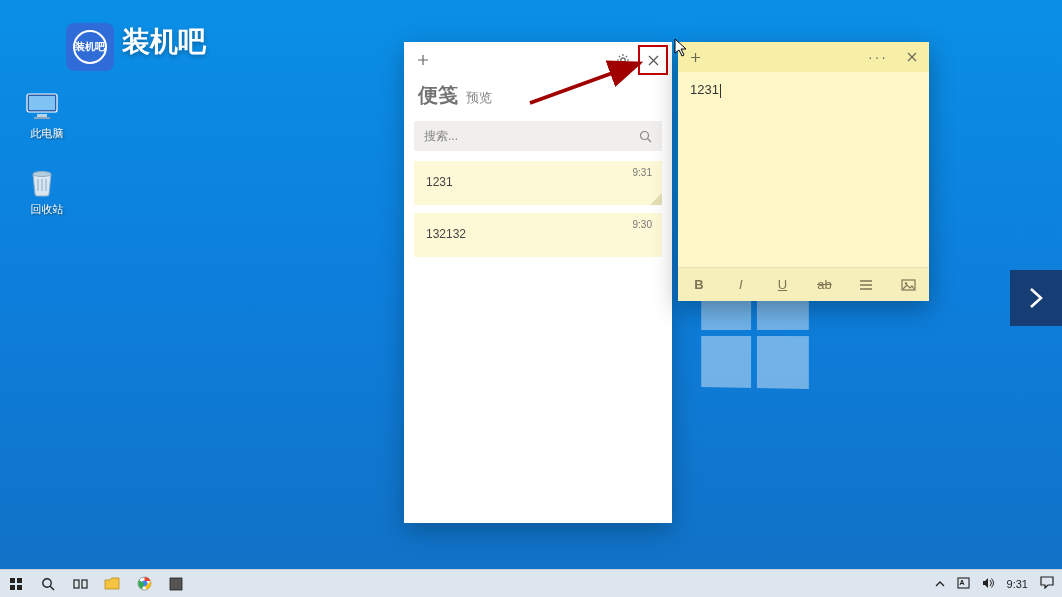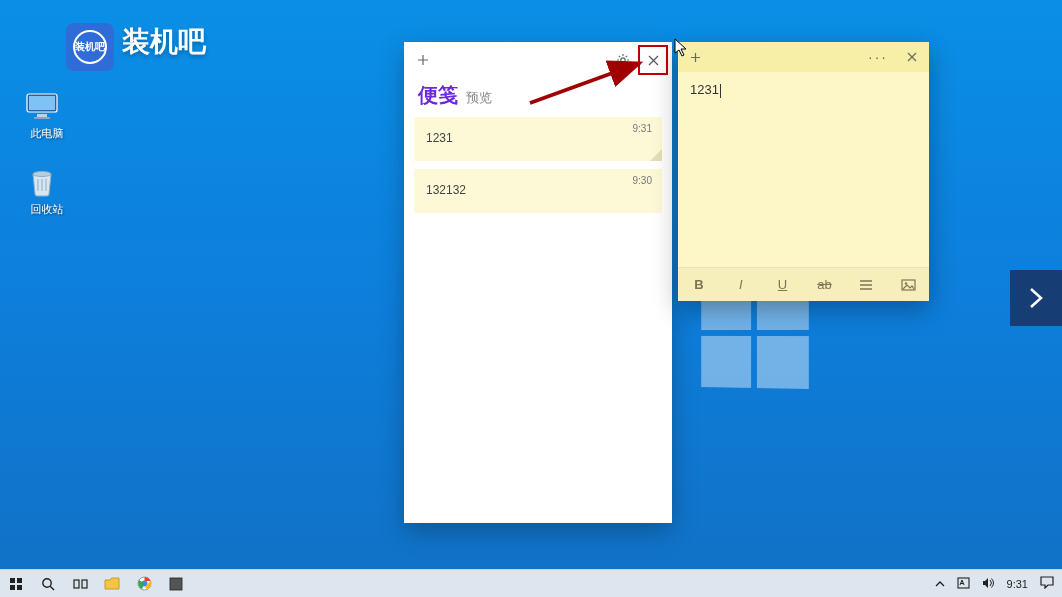--- a/index.html
+++ b/index.html
@@ -122,21 +122,21 @@
     }
     .sticky-list .heading {
       padding: 4px 14px 8px;
       display: flex;
       align-items: baseline;
       gap: 8px;
     }
     .sticky-list .heading .title {
       font-size: 20px;
       font-weight: bold;
-      color: #6d28d9;
+      color: #737373;
     }
     .sticky-list .heading .sub {
       font-size: 13px;
       color: #888;
     }
     .search-bar {
       margin: 4px 10px 10px;
       height: 30px;
       background: #f0efed;
       display: flex;
@@ -358,20 +358,27 @@
     </div>
     <div class="tb-btn close-highlight">
       <svg width="11" height="11" viewBox="0 0 11 11">
           <path d="M1 1 L10 10 M10 1 L1 10" stroke="#555" stroke-width="1.2"></path>
         </svg>
     </div>
   </div>
   <div class="heading">
     <span class="title">便笺</span>
     <span class="sub">预览</span>
+  </div>
+  <div class="search-bar">
+    <span class="placeholder">搜索...</span>
+    <svg width="13" height="13" viewBox="0 0 13 13">
+        <circle cx="5.5" cy="5.5" r="4" fill="none" stroke="#888" stroke-width="1.2"></circle>
+        <path d="M8.5 8.5 L12 12" stroke="#888" stroke-width="1.2"></path>
+      </svg>
   </div>
   <div class="note-item active">
     <div class="time">9:31</div>
     <div class="content">1231</div>
   </div>
   <div class="note-item">
     <div class="time">9:30</div>
     <div class="content">132132</div>
   </div>
 </div>

